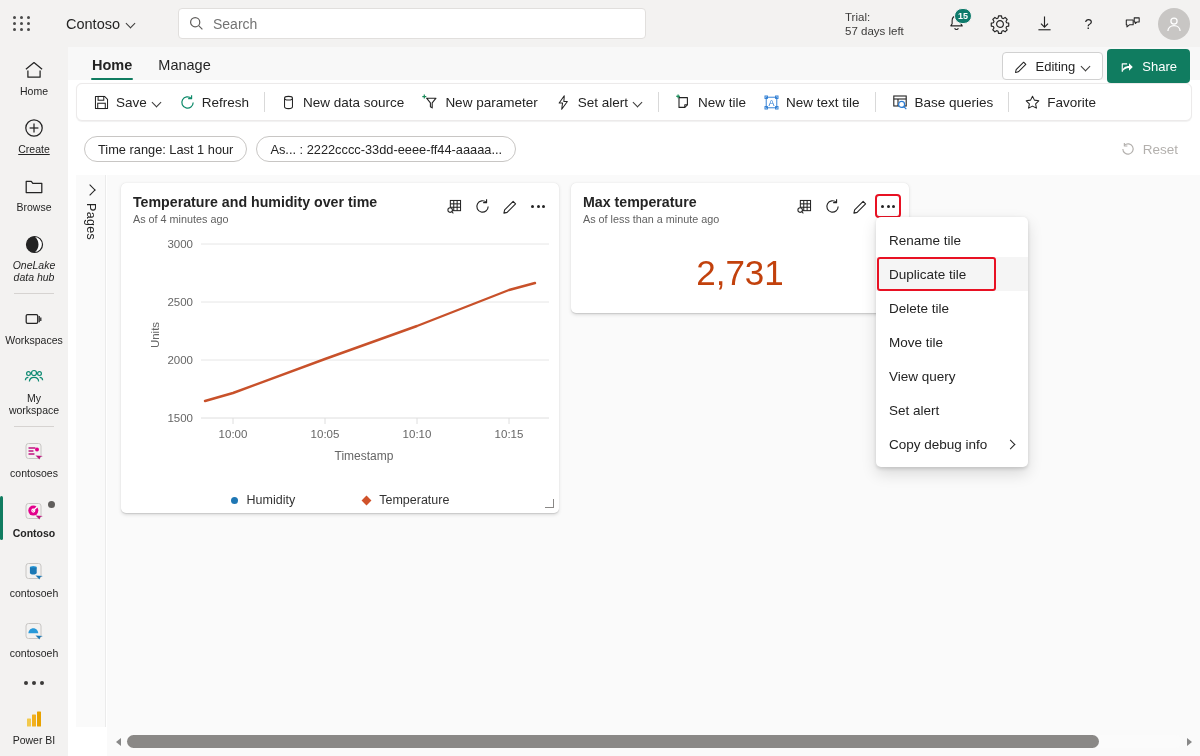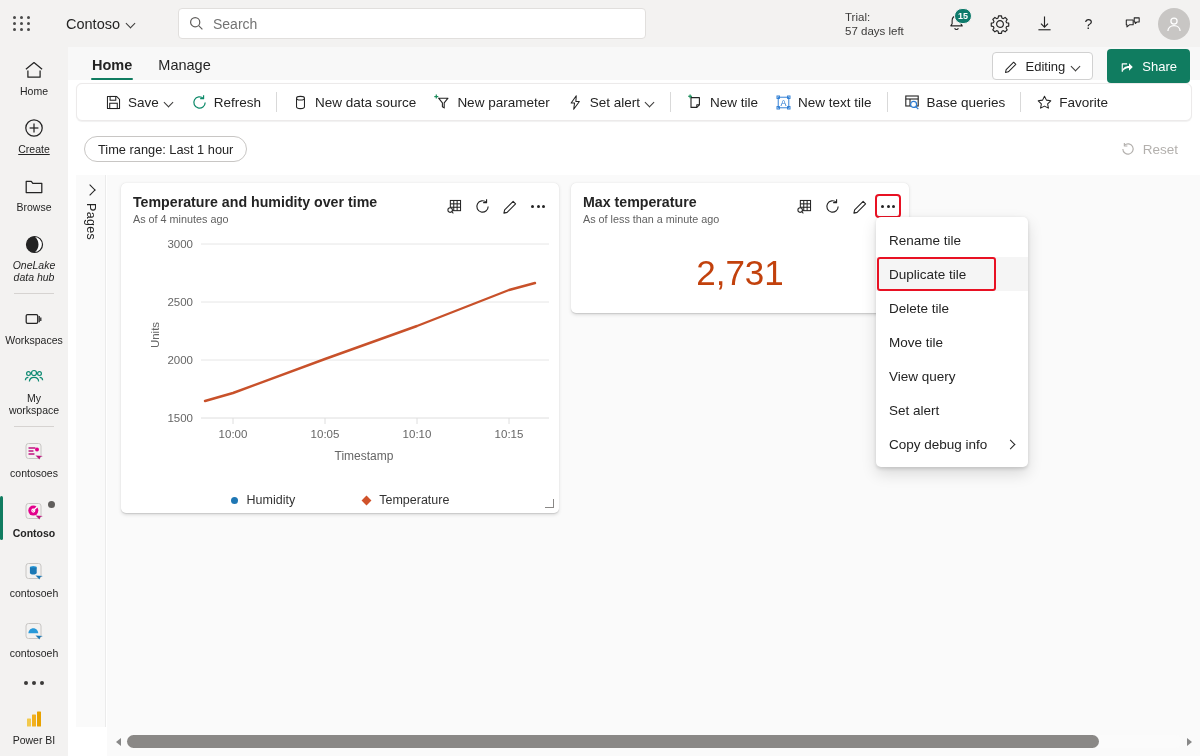--- a/index.html
+++ b/index.html
@@ -101,30 +101,30 @@
     padding: 4px 13px 7px; font-size: 14.5px; color: #242424; cursor: pointer; position: relative;
   }
   .tab.active { font-weight: bold; }
   .tab.active::after {
     content: ""; position: absolute; left: 12px; right: 12px; bottom: 0; height: 2.5px;
     background: #107c60; border-radius: 2px;
   }
   .cmdbar {
     margin: 3px 8px 0 8px; height: 38px; background: #ffffff;
     border: 1px solid #eceaea; border-radius: 6px;
-    display: flex; align-items: center; padding: 0 20px; gap: 1px;
+    display: flex; align-items: center; padding: 0 8px; gap: 1px;
     box-shadow: 0 0.5px 1px rgba(0,0,0,0.06);
   }
   .cmd {
     display: flex; align-items: center; gap: 6px; padding: 5px 8px;
     font-size: 13.5px; color: #242424; cursor: pointer; border-radius: 4px; white-space: nowrap;
   }
   .cmd-sep { width: 1px; height: 20px; background: #d9d9d9; margin: 0 6px; }
   .editing-share {
-    position: absolute; right: 10px; top: 2px; display: flex; align-items: center; gap: 14px;
+    position: absolute; right: 10px; top: 2px; display: flex; align-items: center; gap: 4px;
   }
   .btn-editing {
     display: flex; align-items: center; gap: 7px; height: 28px; padding: 0 11px;
     border: 1px solid #d1d1d1; border-radius: 4px; background: #fff;
     font-size: 13px; cursor: pointer;
   }
   .btn-share {
     display: flex; align-items: center; gap: 7px; height: 28px; padding: 17px 13px;
     background: #107c60; color: #fff; border-radius: 4px; font-size: 13px; cursor: pointer;
   }
@@ -561,20 +561,23 @@
           <path d="M9 2.3l2.05 4.2 4.6.66-3.33 3.24.79 4.58L9 12.82l-4.11 2.16.79-4.58L2.35 7.16l4.6-.66z" fill="none" stroke="#242424" stroke-width="1.1" stroke-linejoin="round"></path>
         </svg>
         <span>Favorite</span>
       </div>
     </div>
 
     <div class="filterbar">
       <div class="pill">
         <span>Time range: Last 1 hour</span>
       </div>
+      <div class="pill">
+        <span>As... : 2222cccc-33dd-eeee-ff44-aaaaa...</span>
+      </div>
       <div class="reset">
         <svg width="16" height="16" viewBox="0 0 18 18">
           <path d="M3.2 9a5.8 5.8 0 1 0 1.9-4.3" fill="none" stroke="#b3b0ad" stroke-width="1.3"></path>
           <path d="M4.9 2.2v3.4h3.4" fill="none" stroke="#b3b0ad" stroke-width="1.3" stroke-linejoin="round"></path>
         </svg>
         <span>Reset</span>
       </div>
     </div>
 
     <div class="canvas">

